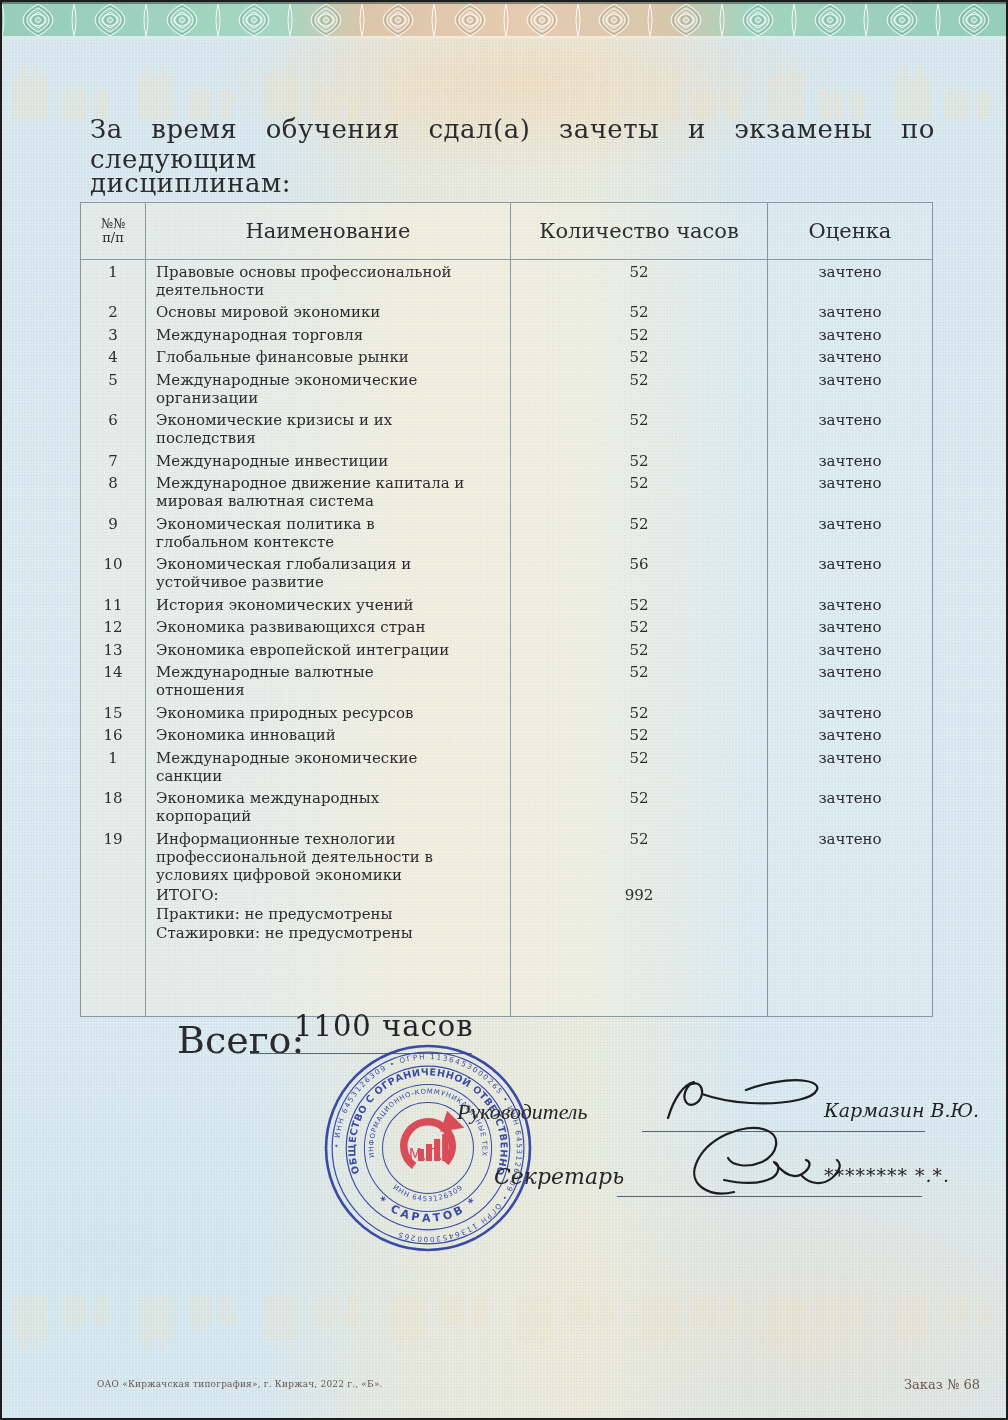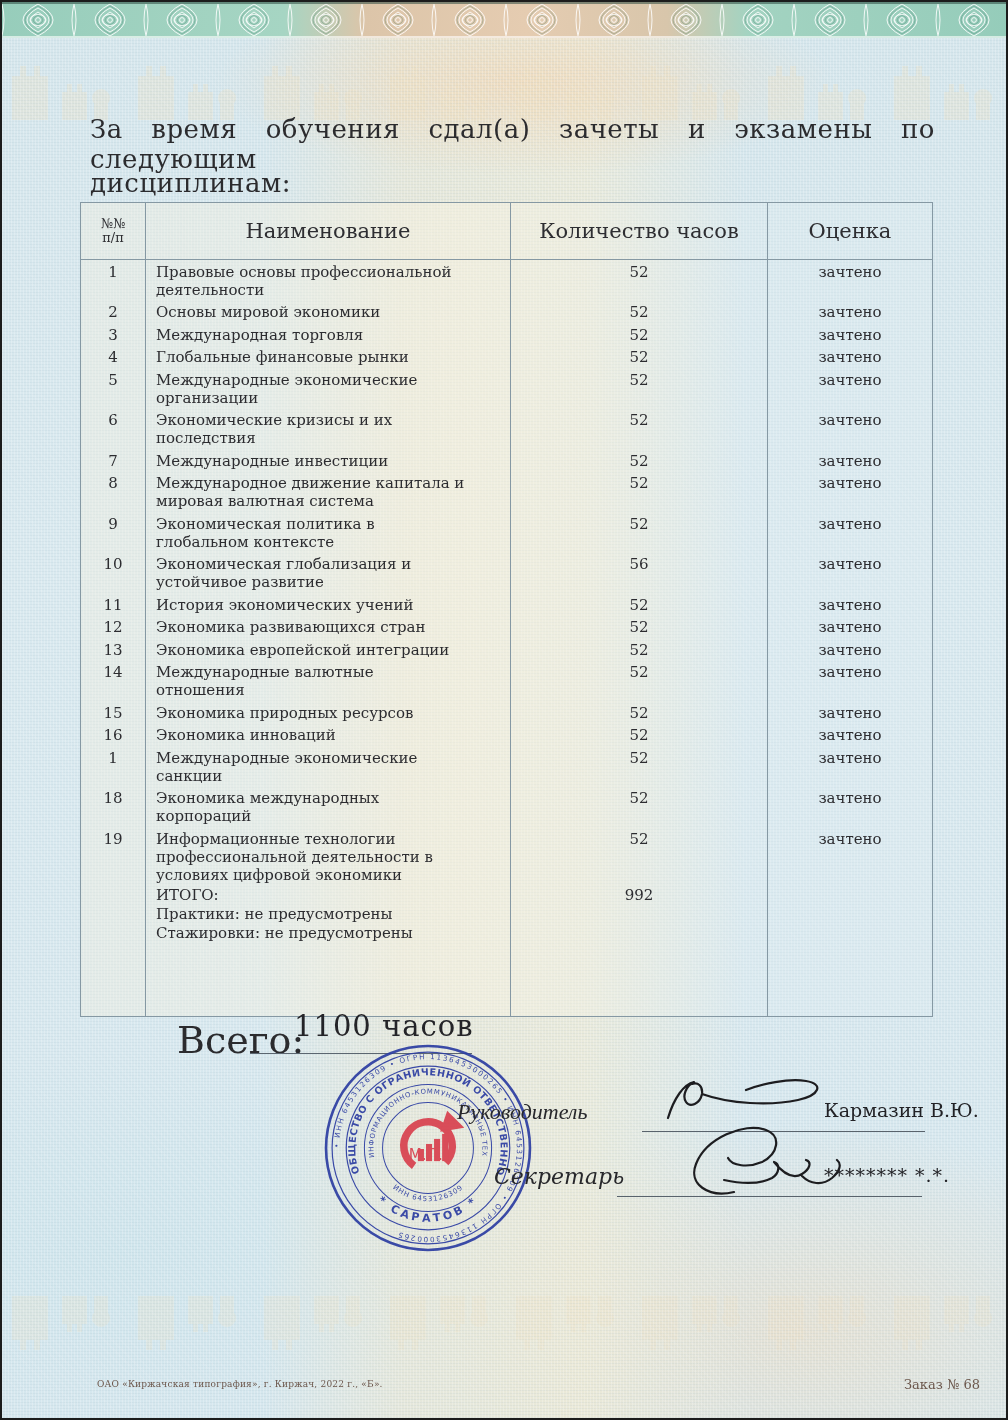--- a/index.html
+++ b/index.html
@@ -79,21 +79,21 @@
 
   .stamp{ position:absolute; left:320px; top:1040px; width:212px; height:212px; opacity:.92; }
   .stamp text{ font-family:"DejaVu Sans", sans-serif; }
 
   .sig-label{ position:absolute; font-style:italic; font-size:22px; color:#27272b; }
   .lbl-director{ left:455px; top:1097px;font-family:Liberation Serif, serif; }
   .lbl-secretary{ left:492px; top:1162px; }
   .sig-line{ position:absolute; border-bottom:1px solid #59636c; }
   .line-director{ left:640px; top:1129px; width:283px; }
   .line-secretary{ left:615px; top:1194px; width:305px; }
-  .sig-name{ position:absolute; font-size:19px; color:#222226; }
+  .sig-name{ position:absolute; font-size:19px; color:#222226;font-style:italic; }
   .name-director{ left:822px; top:1097px; }
   .name-secretary{ left:822px; top:1162px; letter-spacing:1px; }
   .sig-svg{ position:absolute; }
   .sig-director-svg{ left:648px; top:1072px; }
   .sig-secretary-svg{ left:672px; top:1118px; }
   .sig-svg path{ fill:none; stroke:#1d1d20; stroke-width:2.2; stroke-linecap:round; stroke-linejoin:round; }
 
   .footer-left{ position:absolute; left:95px; top:1377px; font-size:9px; color:var(--footer-ink); letter-spacing:.2px; }
   .footer-right{ position:absolute; left:902px; top:1375px; font-size:13px; color:var(--footer-ink); }
 </style>

